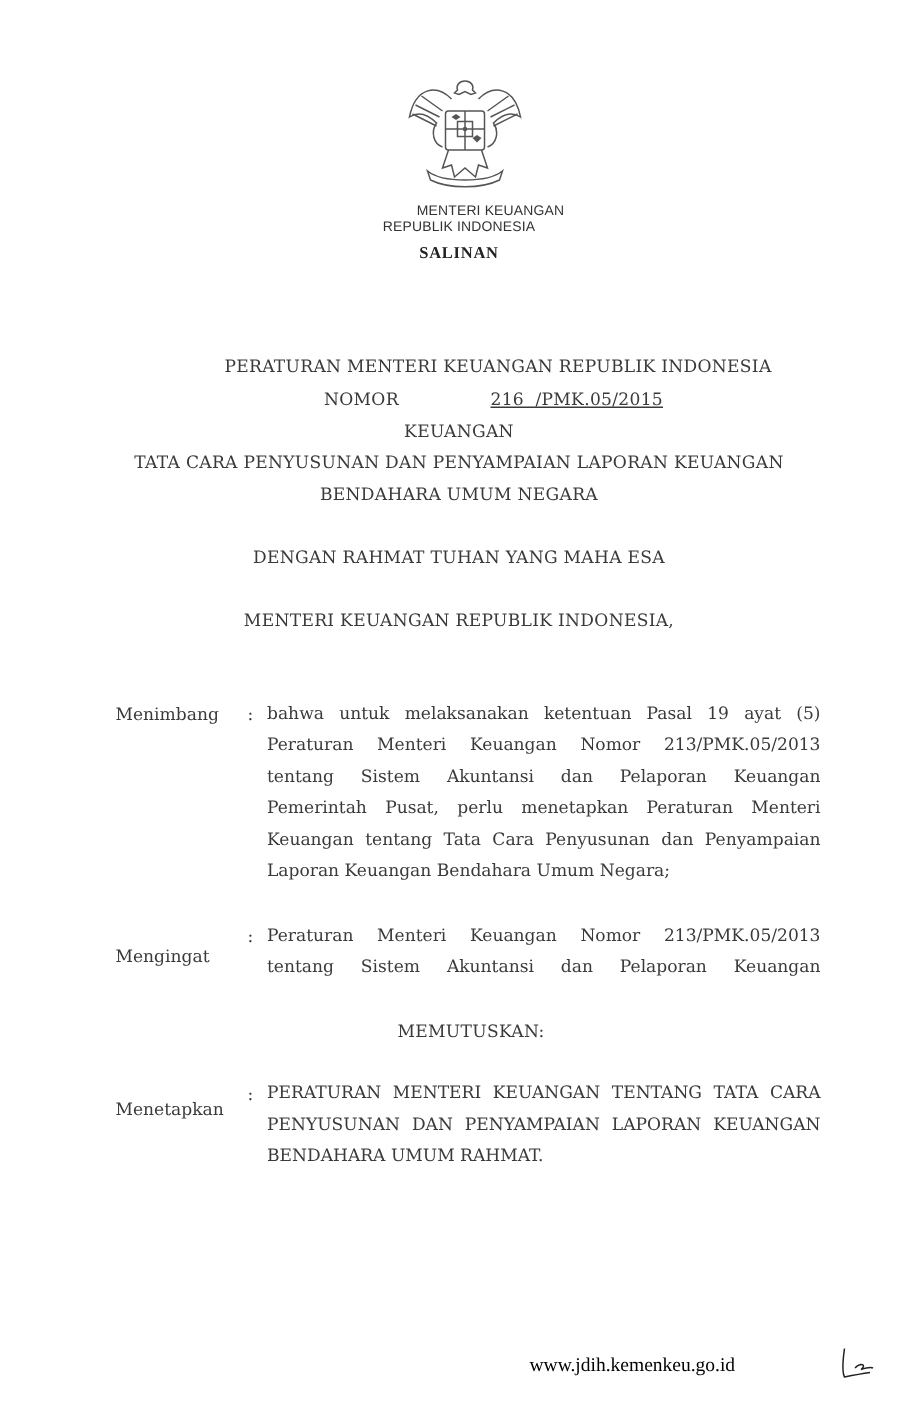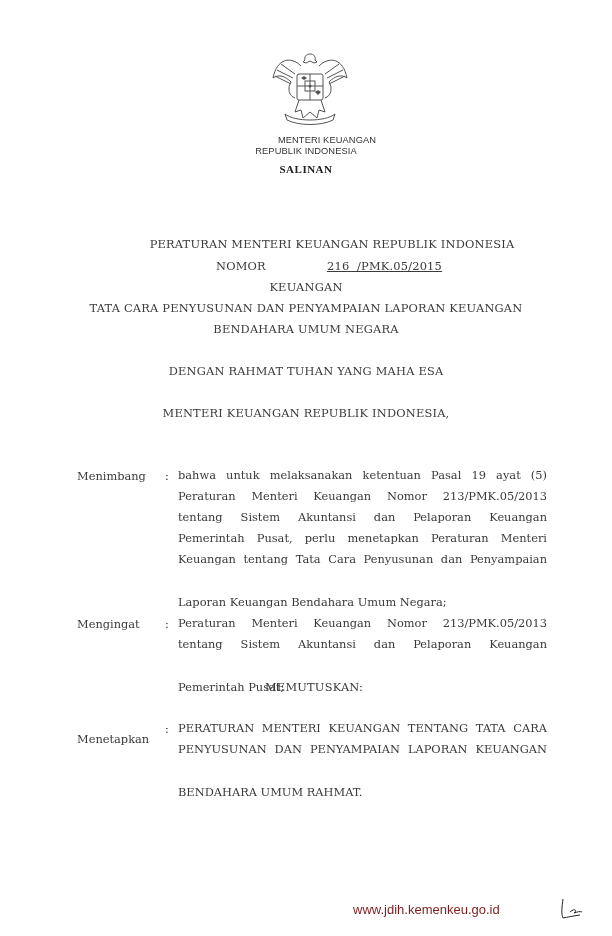--- a/index.html
+++ b/index.html
@@ -8,22 +8,22 @@
   .abs { position:absolute; }
   .center { left:0; width:612px; text-align:center; }
   .emblem { left:271px; top:48px; width:78px; height:82px; }
   .minister { font-family:"Liberation Sans", sans-serif; font-size:9.3px; color:#333; line-height:11px; letter-spacing:0.1px; }
   .salinan { font-family:"Liberation Serif", serif; font-weight:bold; font-size:11px; color:#222; letter-spacing:0.5px; }
   .title { font-size:11.4px; letter-spacing:0.2px; }
   .label { left:77px; font-size:11.4px; }
   .colon { left:165px; font-size:11.4px; }
   .para { left:178px; width:369px; font-size:11.4px; line-height:21px; text-align:justify; text-align-last:left; }
   .para .ln { display:block; text-align:justify; text-align-last:justify; white-space:nowrap; }
-  .para .ln.last { text-align-last:left;margin-top:22px; }
-  .footer-link { left:353px; top:902px; font-family:Liberation Sans, sans-serif; font-size:13px; color:#7f1d1d; }
+  .para .ln.last { text-align-last:left; }
+  .footer-link { left:353px; top:902px; font-family:Liberation Serif, serif; font-size:13px; color:#000000; }
   .sig { left:560px; top:898px; width:24px; height:22px; }
 </style>
 </head>
 <body>
 
 <svg class="abs emblem" viewBox="0 0 78 82">
   <g fill="none" stroke="#555" stroke-width="1">
     <path d="M39 6 c-4 0 -6 3 -5 6 l-2 2 l3 1 l4 -2 l4 2 l3 -1 l-2 -2 c1 -3 -1 -6 -5 -6z"></path>
     <path d="M30 18 C20 8 6 10 2 30 C8 26 14 28 20 34 C16 40 18 48 24 50"></path>
     <path d="M48 18 C58 8 72 10 76 30 C70 26 64 28 58 34 C62 40 60 48 54 50"></path>
@@ -59,26 +59,25 @@
 <div class="abs colon" style="top:469px;">:</div>
 <div class="abs para" style="top:465px;">
   <span class="ln">bahwa untuk melaksanakan ketentuan Pasal 19 ayat (5)</span>
   <span class="ln">Peraturan Menteri Keuangan Nomor 213/PMK.05/2013</span>
   <span class="ln">tentang Sistem Akuntansi dan Pelaporan Keuangan</span>
   <span class="ln">Pemerintah Pusat, perlu menetapkan Peraturan Menteri</span>
   <span class="ln">Keuangan tentang Tata Cara Penyusunan dan Penyampaian</span>
   <span class="ln last">Laporan Keuangan Bendahara Umum Negara;</span>
 </div>
 
-<div class="abs label" style="top:617px;">Mengingat</div>
+<div class="abs label" style="top:630px;">Mengingat</div>
 <div class="abs colon" style="top:617px;">:</div>
 <div class="abs para" style="top:613px;">
   <span class="ln">Peraturan Menteri Keuangan Nomor 213/PMK.05/2013</span>
   <span class="ln">tentang Sistem Akuntansi dan Pelaporan Keuangan</span>
-  <span class="ln last">Pemerintah Pusat;</span>
 </div>
 
 <div class="abs title" style="top:680px; left:265px;">MEMUTUSKAN:</div>
 
 <div class="abs label" style="top:722px;margin-top:10px;">Menetapkan</div>
 <div class="abs colon" style="top:722px;">:</div>
 <div class="abs para" style="top:718px;">
   <span class="ln">PERATURAN MENTERI KEUANGAN TENTANG TATA CARA</span>
   <span class="ln">PENYUSUNAN DAN PENYAMPAIAN LAPORAN KEUANGAN</span>
   <span class="ln last">BENDAHARA UMUM RAHMAT.</span>

